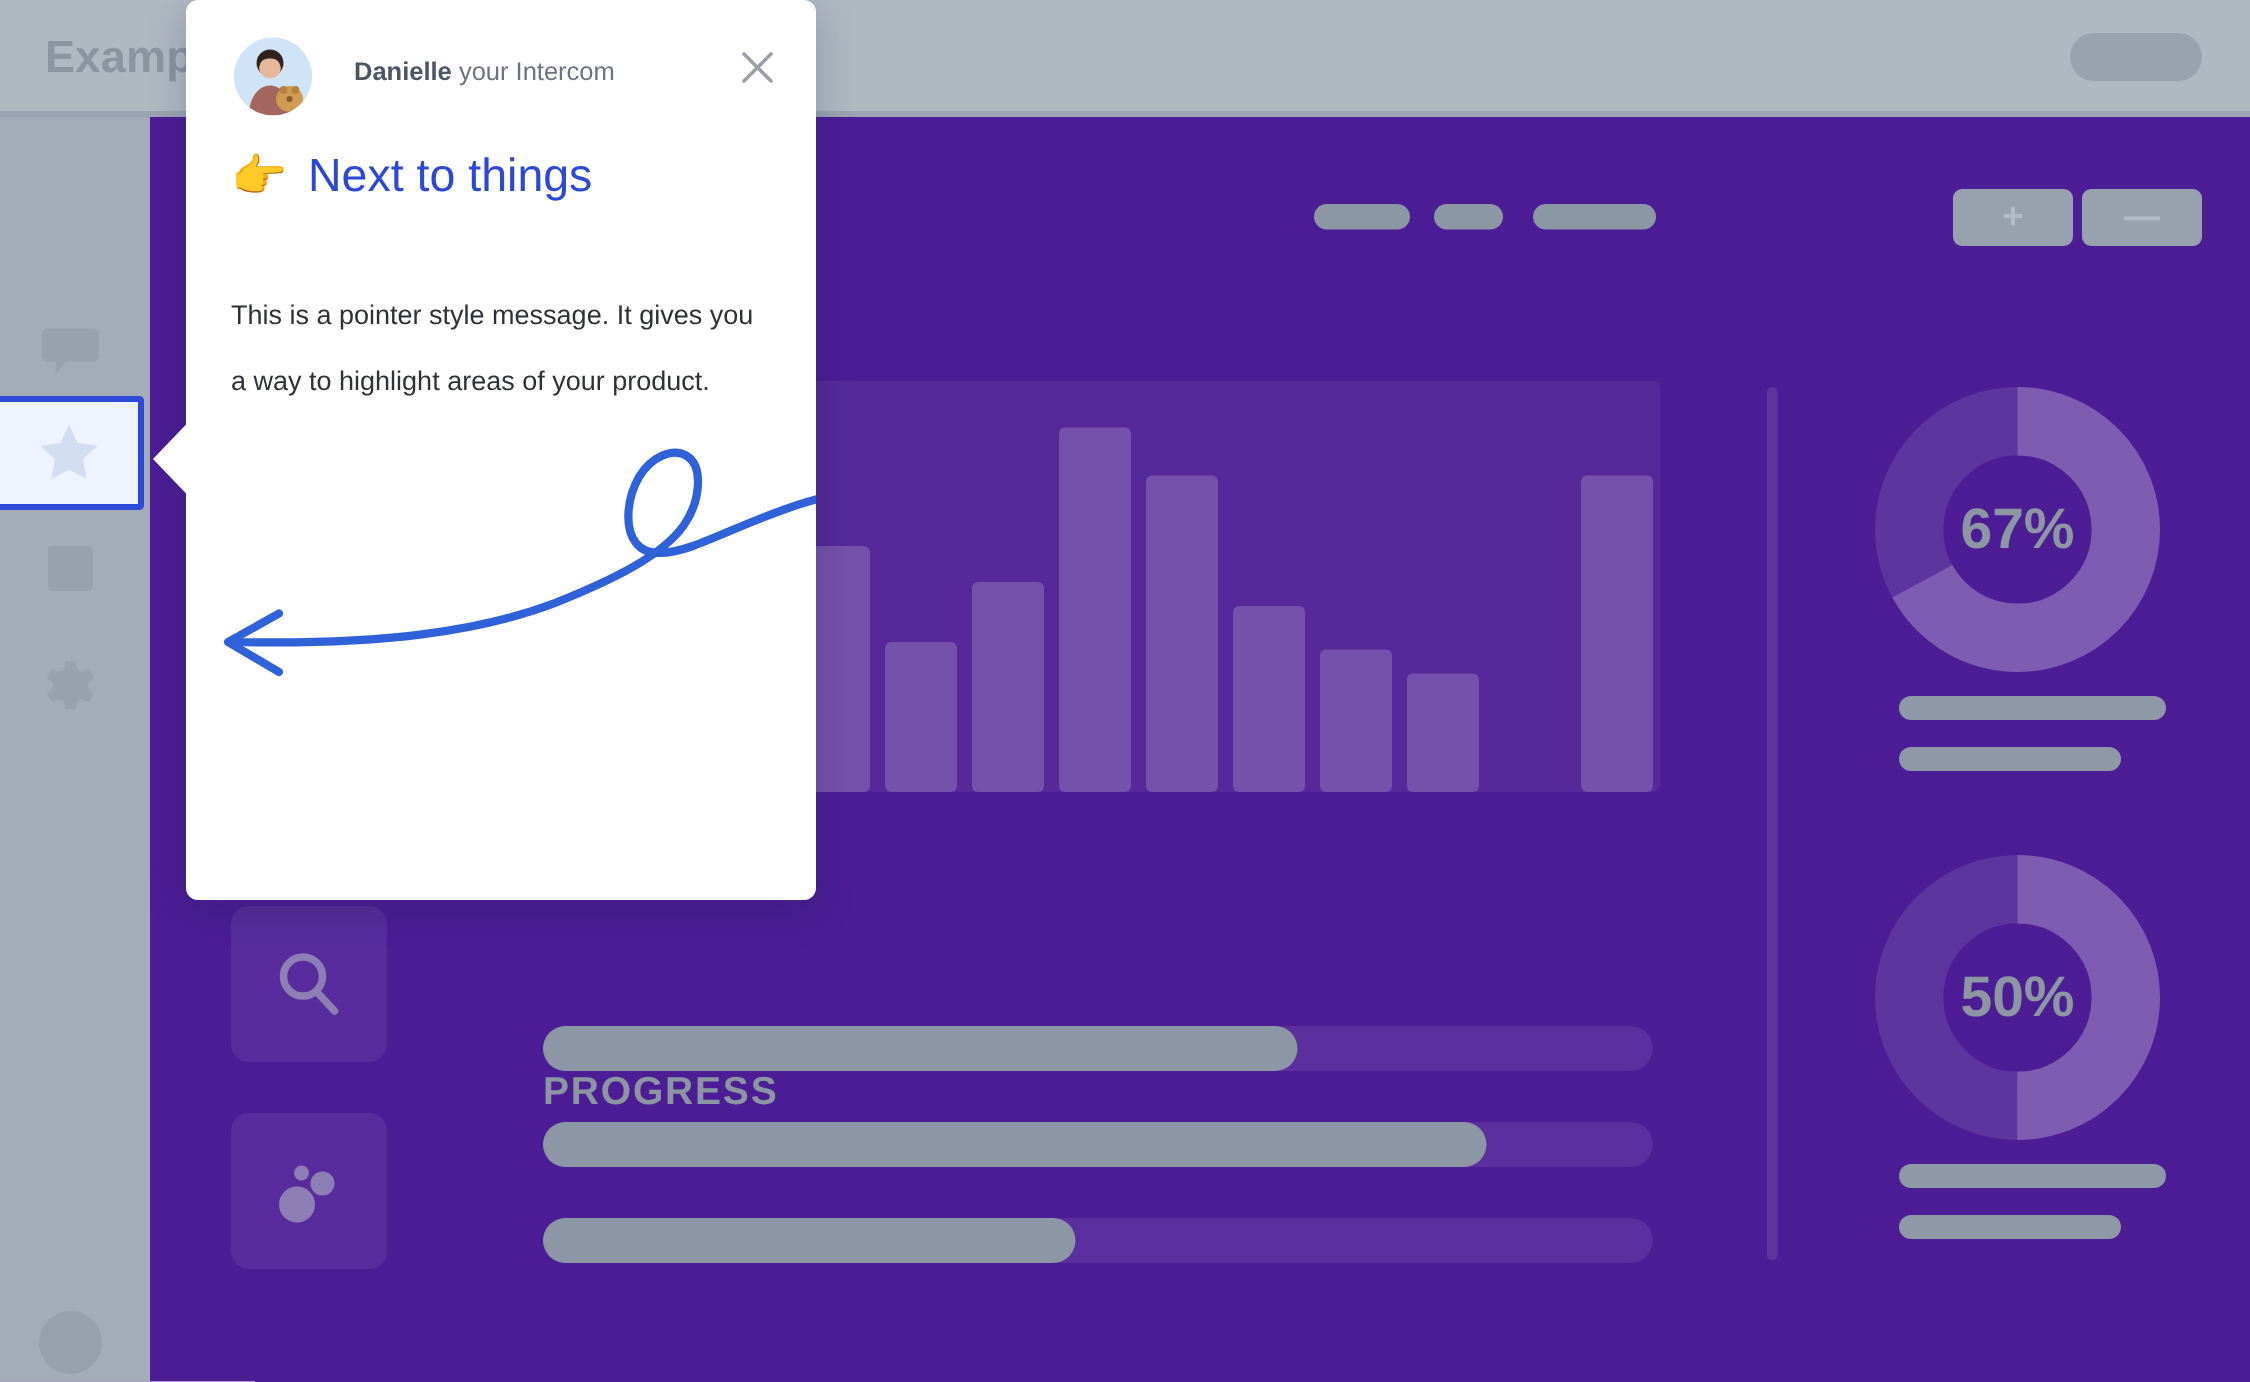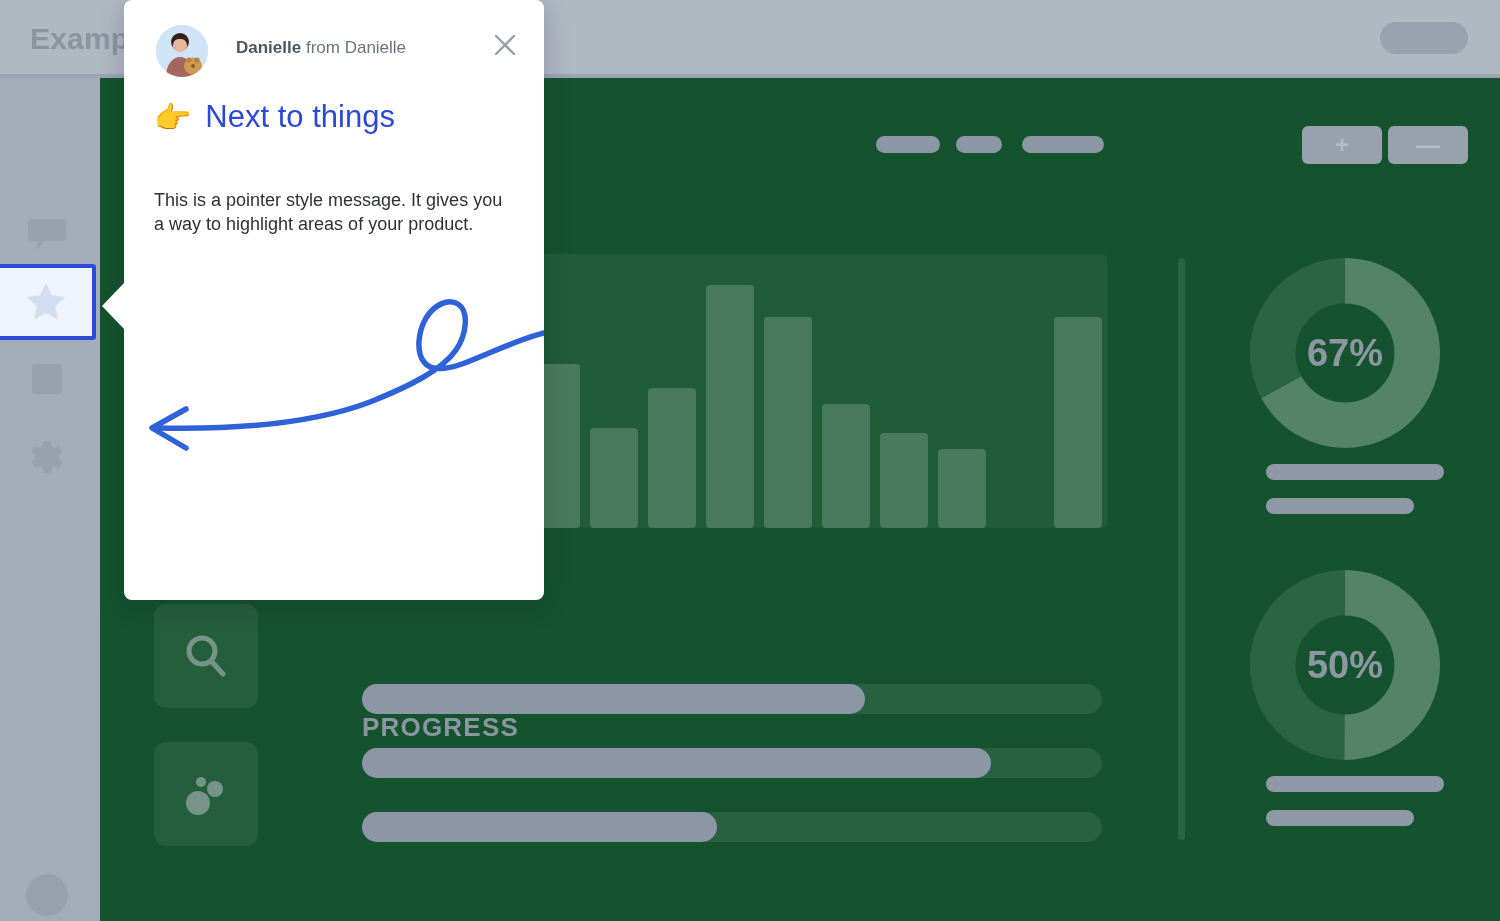--- a/index.html
+++ b/index.html
@@ -12,21 +12,21 @@
     height: 921px;
     overflow: hidden;
     font-family: "Liberation Sans", sans-serif;
     position: relative;
   }
 
   
   #app-backdrop {
     position: absolute;
     inset: 0;
-    background: #14532d;
+    background: #4c1d95;
     overflow: hidden;
   }
 
   
   #app-header {
     position: absolute;
     left: 0; top: 0;
     width: 1500px; height: 78px;
     background: #b0b8c2;
     border-bottom: 4px solid #9aa4b2;
@@ -309,21 +309,21 @@
     gap: 14px;
     line-height: 1.25;
   }
   #tt-title-emoji { font-size: 30px; }
 
   #tt-body {
     position: absolute;
     left: 30px; top: 188px;
     width: 358px;
     font-size: 18px;
-    line-height: 24px;
+    line-height: 44px;
     color: #2f3136;
   }
 
   #tt-doodle {
     position: absolute;
     left: 0px; top: 278px;
     width: 420px; height: 195px;
     pointer-events: none;
   }
 
@@ -490,21 +490,21 @@
         <path d="M10 52c0-13 7-20 14-20s14 7 14 20z" fill="#a4665e"></path>
         <circle cx="24" cy="20" r="7.2" fill="#e7b79b"></circle>
         <path d="M16.5 13c2-5 13-6 15 0 .8 2.4.2 5-.6 6.6-.4-4-3-5.6-7-5.6s-6.4 1.5-6.8 5.4c-.9-1.6-1.4-4.1-.6-6.4z" fill="#2f211d"></path>
         <ellipse cx="37" cy="41" rx="9" ry="8.6" fill="#d09a52"></ellipse>
         <circle cx="33" cy="35" r="2.6" fill="#b8813f"></circle>
         <circle cx="41" cy="35" r="2.6" fill="#b8813f"></circle>
         <circle cx="37" cy="41" rx="2" ry="2" r="2" fill="#8a5b2a"></circle>
       </svg>
     </div>
     <div id="tt-sender">
-      <span class="name">Danielle</span><span> from Danielle</span>
+      <span class="name">Danielle</span><span> your Intercom</span>
     </div>
     <div id="tt-close">
       <svg viewBox="0 0 26 26">
         <line x1="4" y1="4" x2="22" y2="22" stroke="#9aa0a8" stroke-width="2.4" stroke-linecap="round"></line>
         <line x1="22" y1="4" x2="4" y2="22" stroke="#9aa0a8" stroke-width="2.4" stroke-linecap="round"></line>
       </svg>
     </div>
   </div>
 
   <div id="tt-title">

